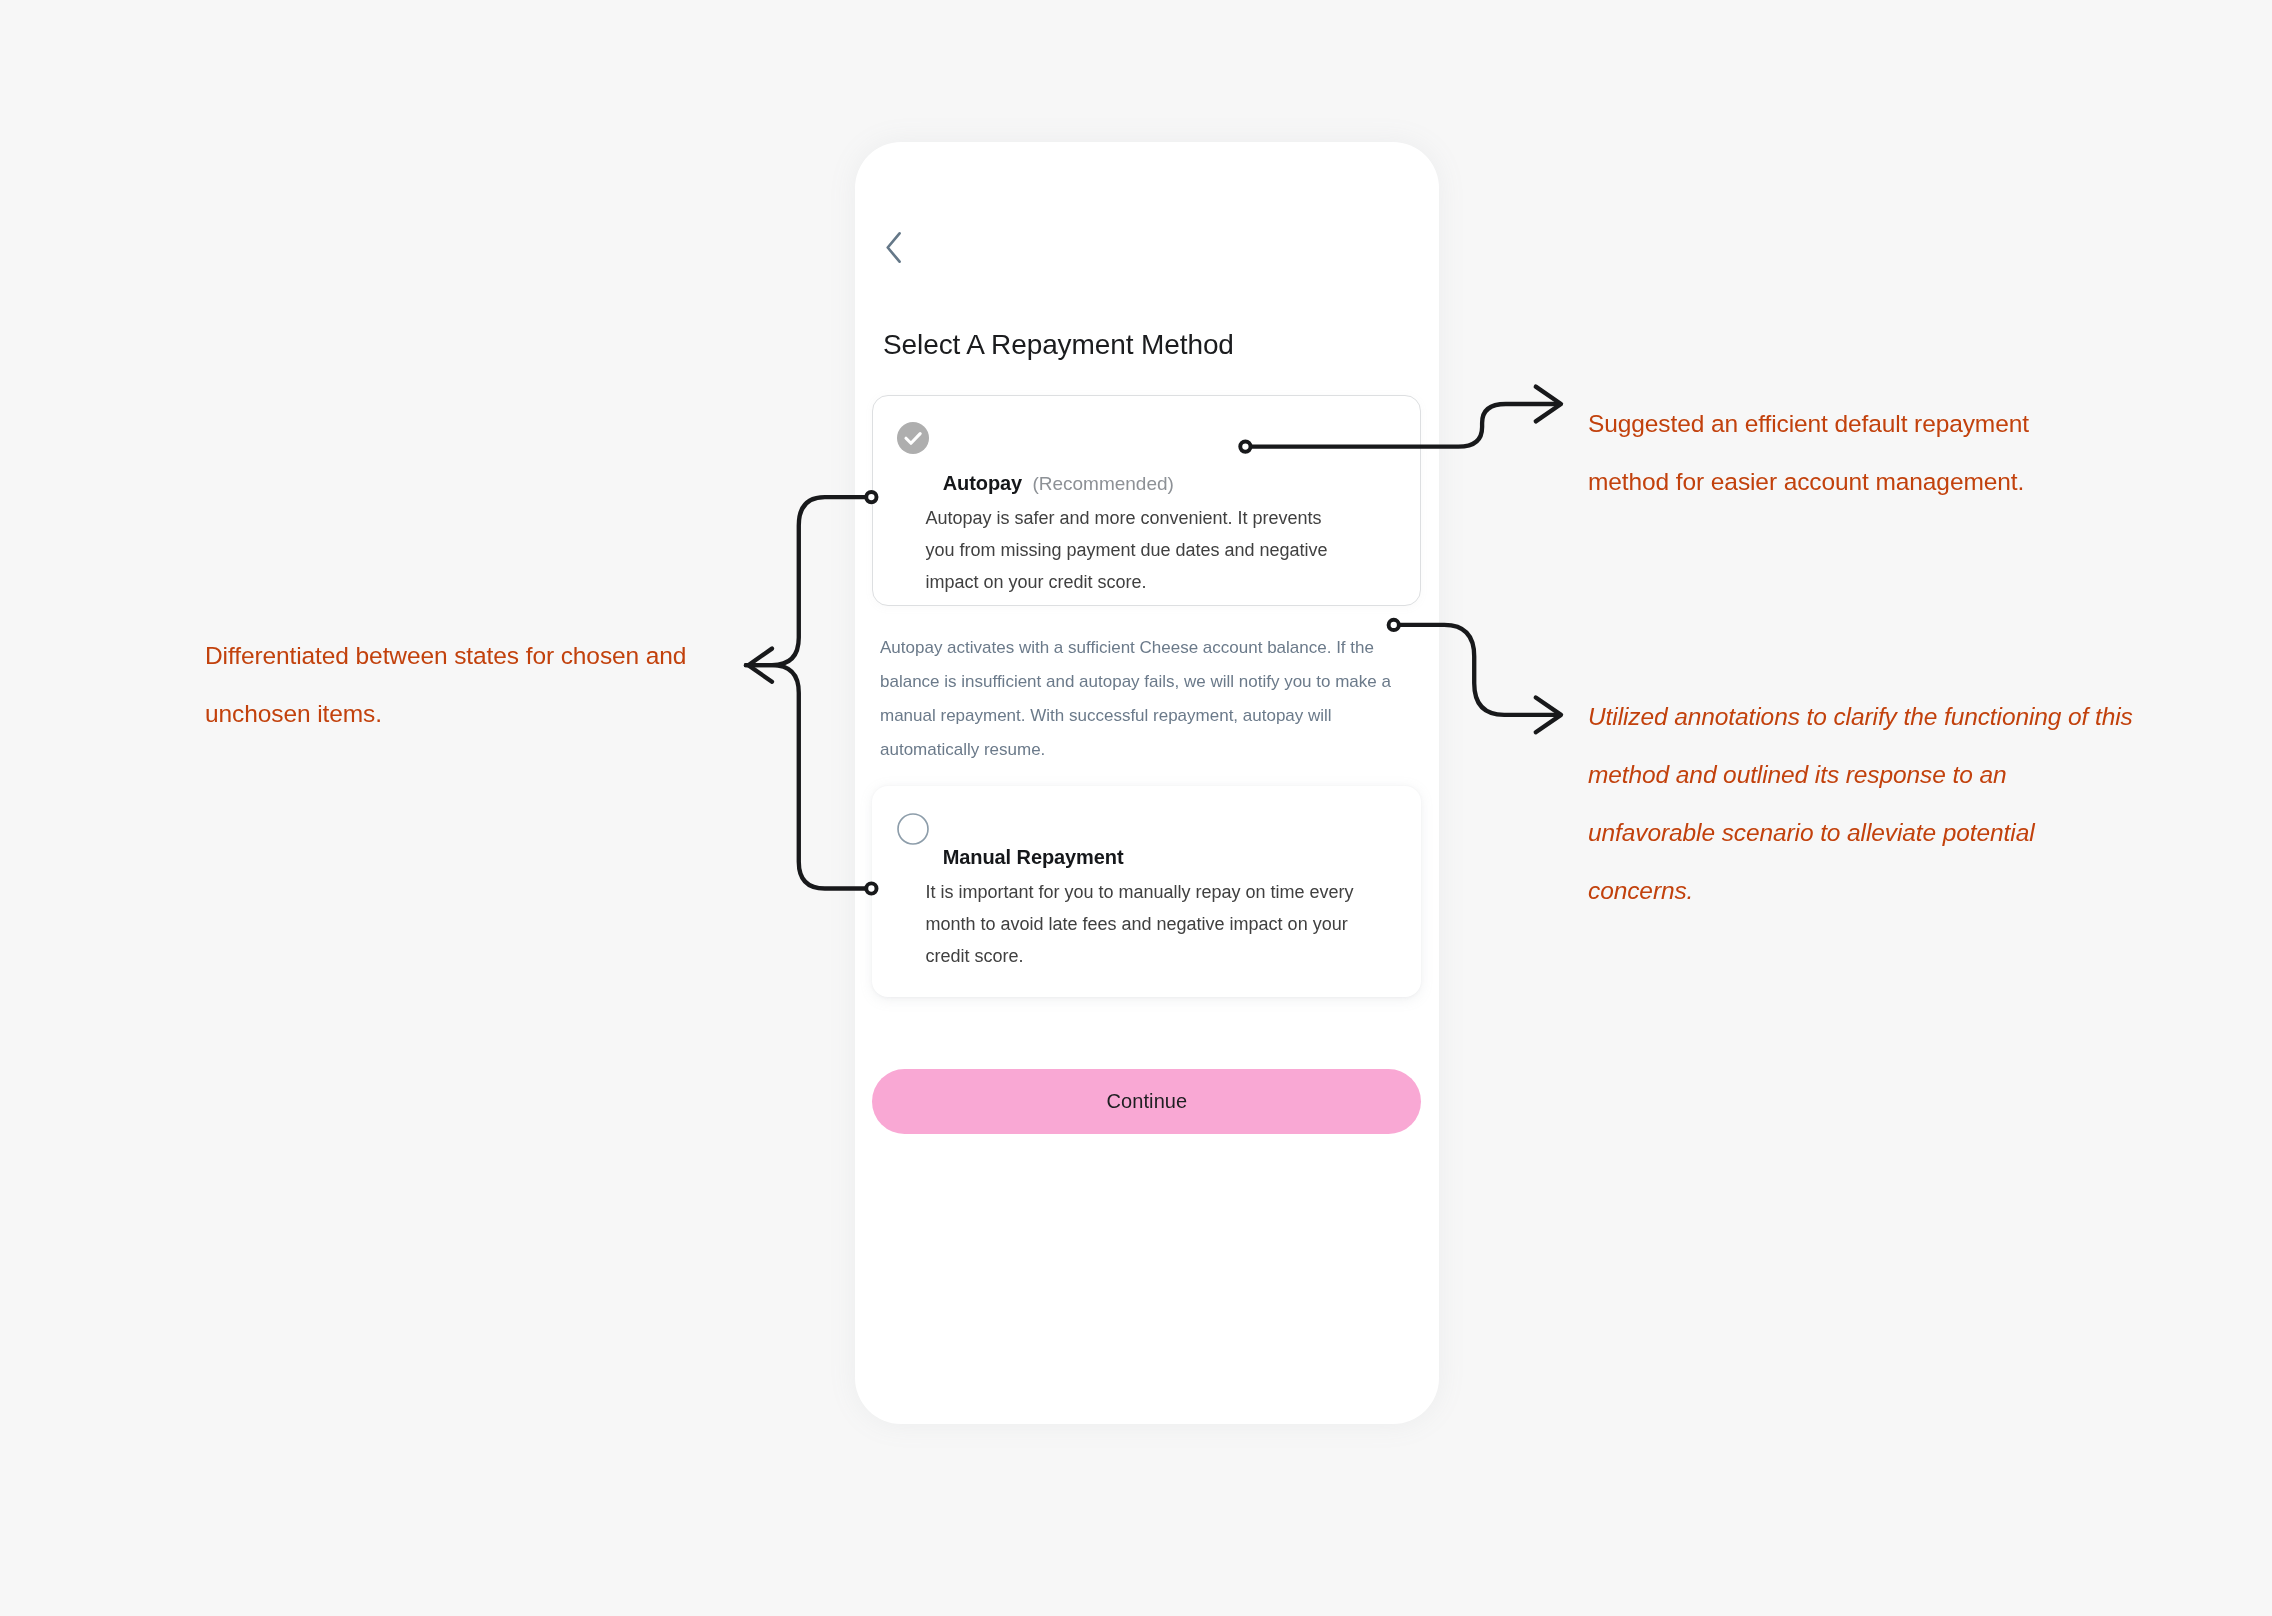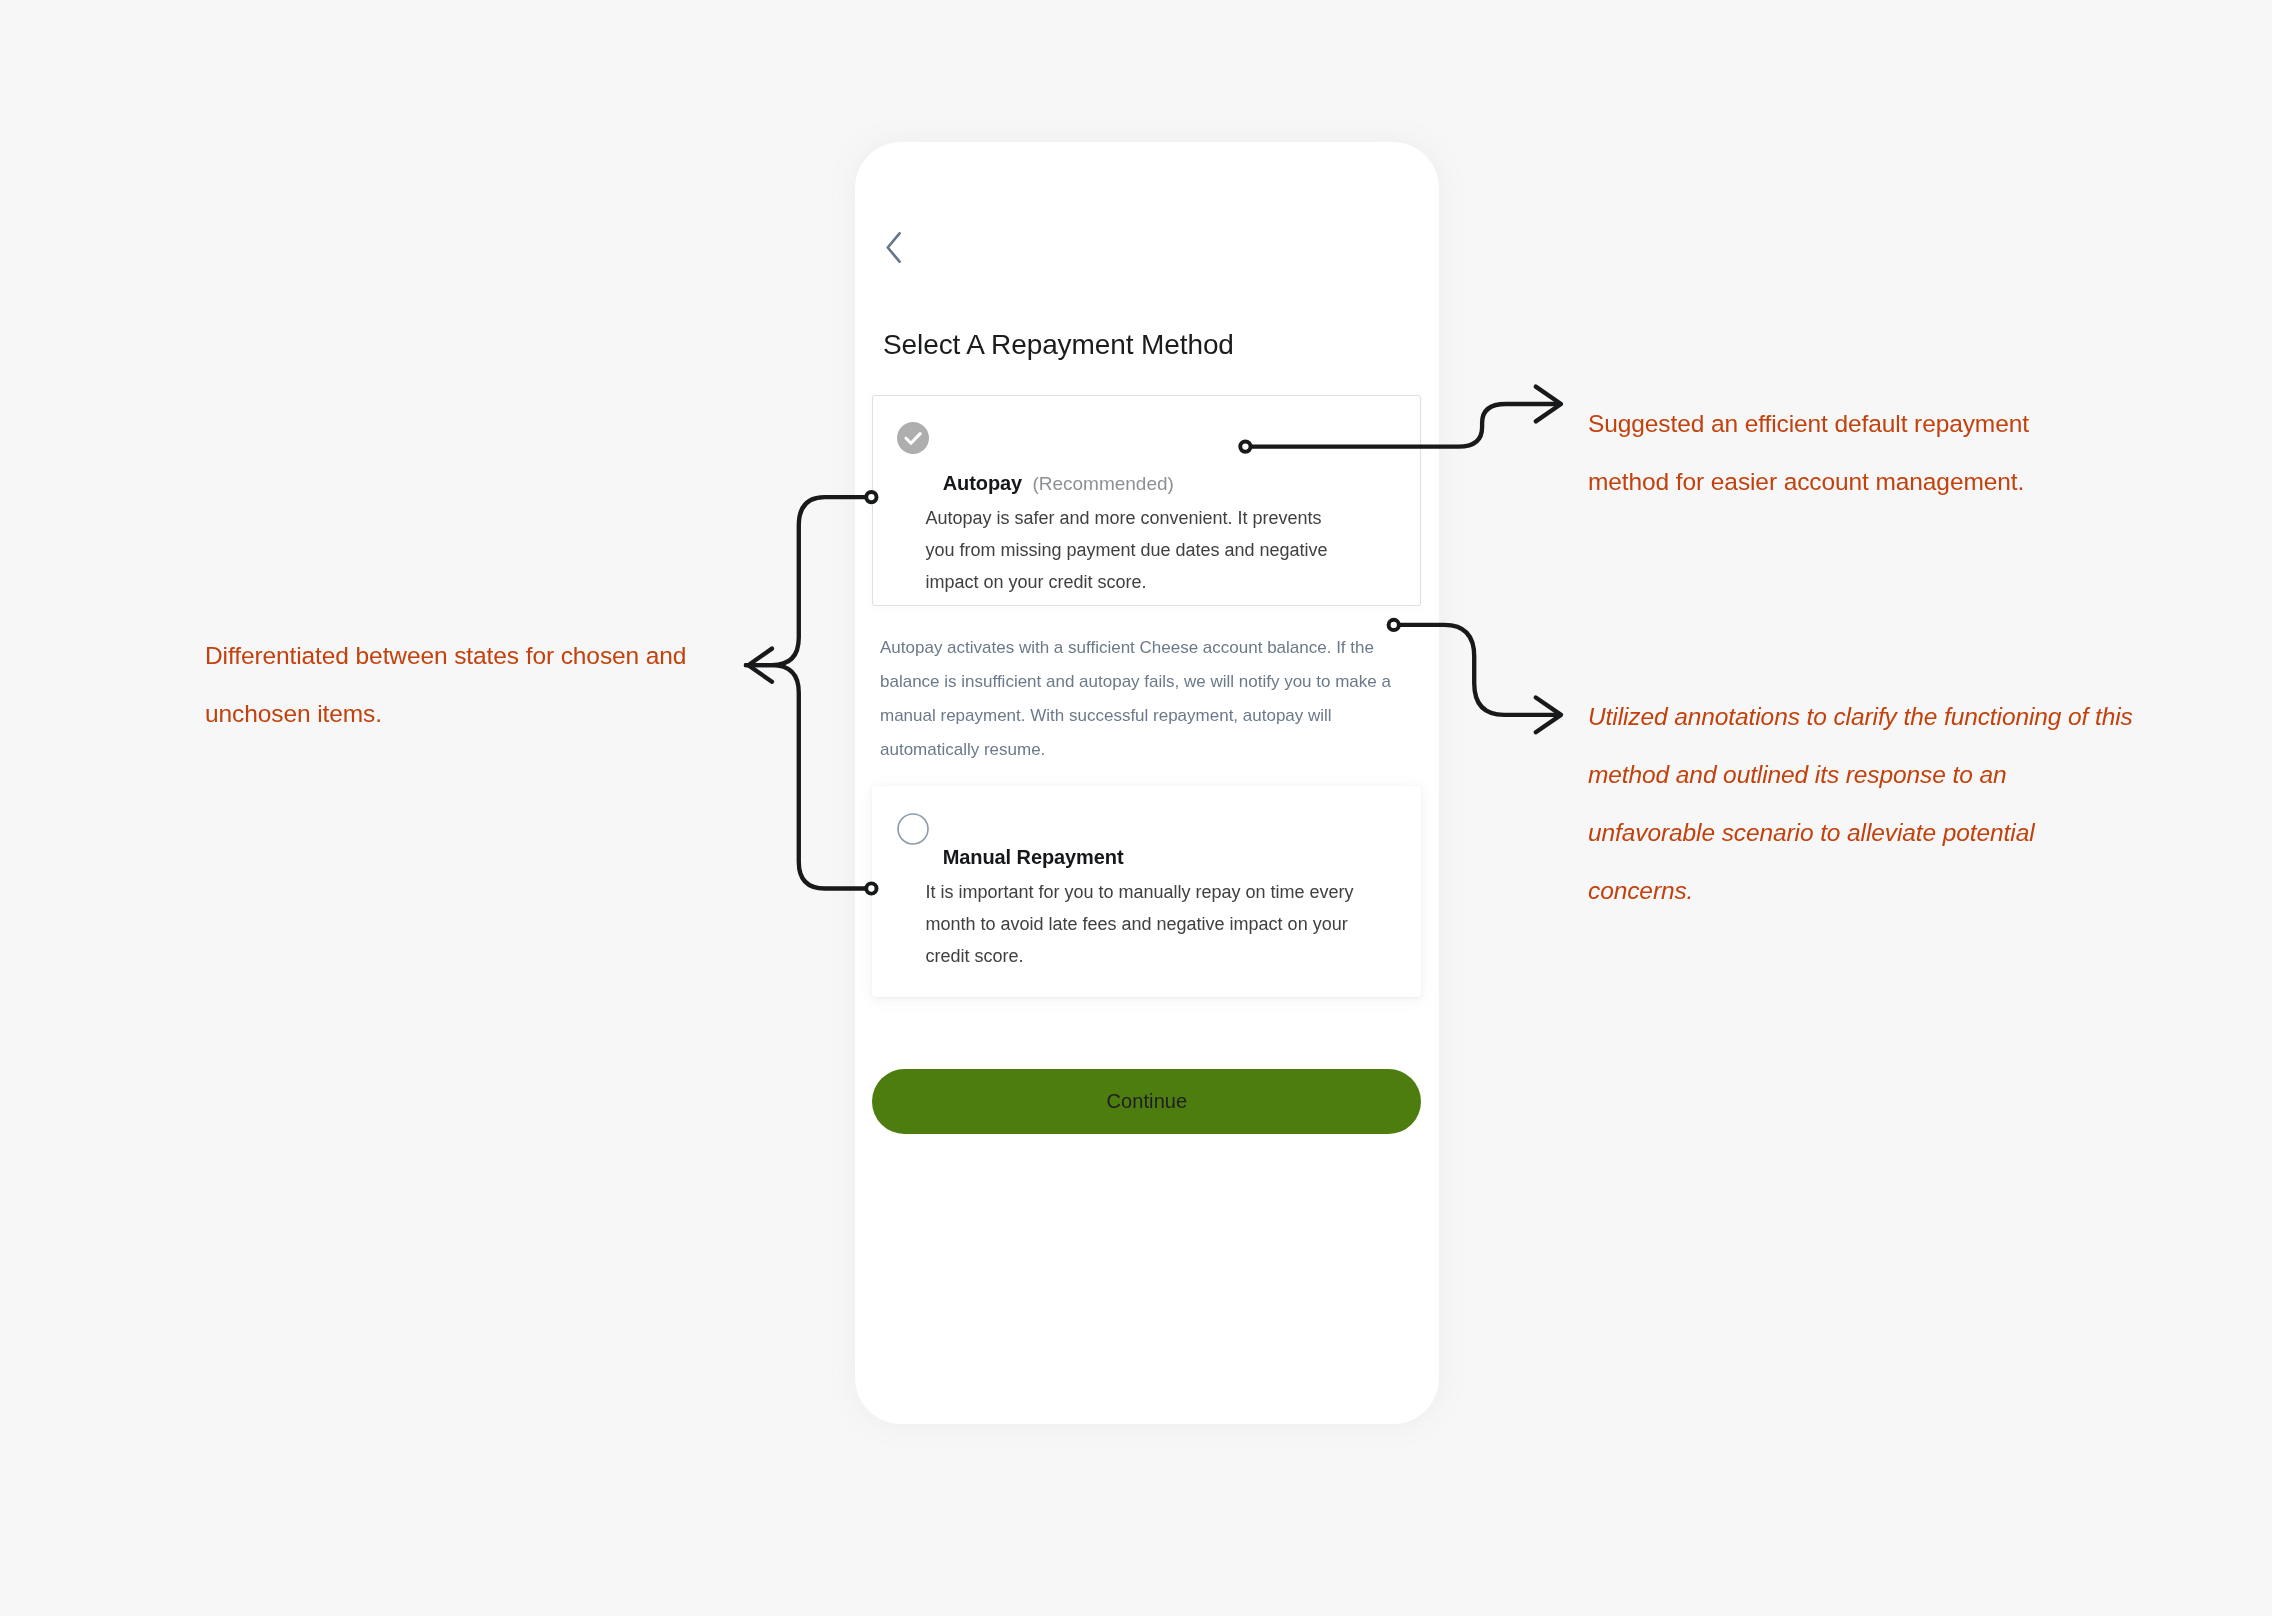--- a/index.html
+++ b/index.html
@@ -65,21 +65,21 @@
     white-space: nowrap;
   }
 
   
   .option-card {
     position: absolute;
     left: 17.4px;
     width: 549px;
     box-sizing: border-box;
     background: #ffffff;
-    border-radius: 3px;
+    border-radius: 16px;
     cursor: pointer;
   }
   #card-autopay {
     top: 253px;
     height: 211px;
     border: 1.3px solid #dddfe1;
     box-shadow: 0 1.6px 8px rgba(150,155,165,0.05);
   }
   #card-manual {
     top: 644px;
@@ -149,21 +149,21 @@
 
   
   #continue-button {
     position: absolute;
     left: 17.4px;
     top: 927px;
     width: 549px;
     height: 65px;
     border: none;
     border-radius: 35px;
-    background: #4d7c0f;
+    background: #f9a8d4;
     color: #1d1f21;
     font-family: "Liberation Sans", sans-serif;
     font-size: 20px;
     letter-spacing: 0.1px;
     cursor: pointer;
   }
 
   
   .annotation {
     position: absolute;

